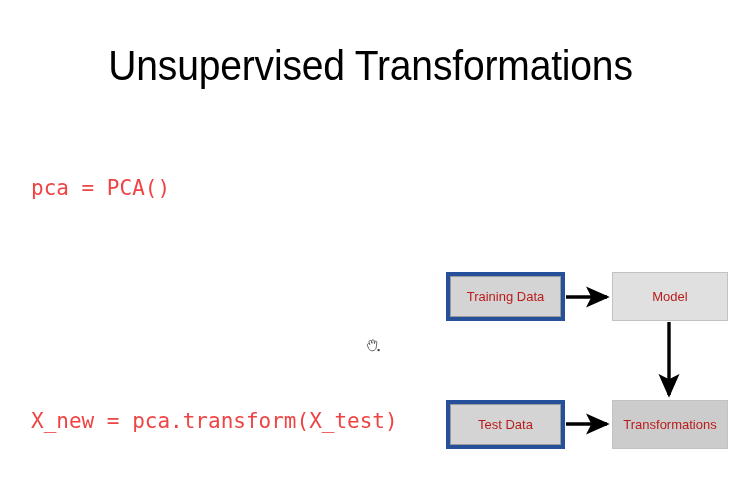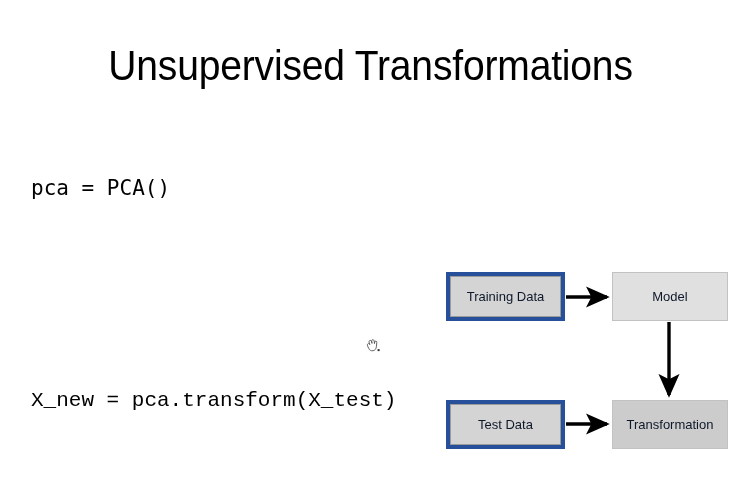--- a/index.html
+++ b/index.html
@@ -37,47 +37,47 @@
     transform-origin: 50% 50%;
   }
 
   
   .code-line {
     position: absolute;
     left: 31px;
     font-family: "DejaVu Sans Mono", "Liberation Mono", monospace;
     font-size: 21px;
     font-weight: 400;
-    color: #000000;
+    color: #ef4444;
     white-space: pre;
     letter-spacing: 0px;
   }
   #code-line-1 { top: 165px; }
   #code-line-2 { top: 268px; }
-  #code-line-3 { top: 378px; font-family: Liberation Mono, monospace; }
+  #code-line-3 { top: 398px; }
 
   
   #diagram {
     position: absolute;
     left: 0;
     top: 0;
     width: 741px;
     height: 496px;
     pointer-events: none;
   }
 
   .node {
     position: absolute;
     box-sizing: border-box;
     display: flex;
     align-items: center;
     justify-content: center;
     font-family: "Liberation Sans", sans-serif;
     font-size: 13px;
-    color: #0f172a;
+    color: #b91c1c;
     white-space: nowrap;
   }
 
   
   .node-data {
     background: #cccccc;
     border: 4px solid #27509b;
     box-shadow: inset 0 0 0 1px #8c8c8c;
   }
   .node-data .node-inner {
@@ -144,21 +144,21 @@
 
   <div class="node node-data" id="node-test-data">
     <span class="node-inner">Test Data</span>
   </div>
 
   <div class="node node-plain" id="node-model">
     <span>Model</span>
   </div>
 
   <div class="node node-plain" id="node-transformation">
-    <span>Transformation</span>
+    <span>Transformations</span>
   </div>
 
   <svg id="cursor-grab" viewBox="0 0 20 20" xmlns="http://www.w3.org/2000/svg">
     <path d="M4.6 10.0 C4.1 8.9 4.4 7.9 5.2 7.6 C5.9 7.4 6.5 7.9 6.8 8.6
              L6.1 6.2 C5.9 5.3 6.3 4.6 7.0 4.4 C7.7 4.2 8.3 4.7 8.5 5.5
              L9.0 7.4 L8.7 5.2 C8.6 4.4 9.0 3.8 9.7 3.7 C10.4 3.6 11.0 4.1 11.1 4.9
              L11.5 7.6 L11.7 6.1 C11.8 5.4 12.3 5.0 12.9 5.1 C13.5 5.2 13.9 5.7 13.8 6.4
              L13.4 10.6 C13.2 12.8 12.1 14.3 10.1 14.7 C8.1 15.1 6.6 14.3 5.8 12.6 Z" fill="#ffffff" stroke="#4a4a4a" stroke-width="0.85" stroke-linejoin="round"></path>
     <rect x="14.6" y="13.1" width="2.0" height="2.0" fill="#2e2e2e"></rect>
   </svg>

